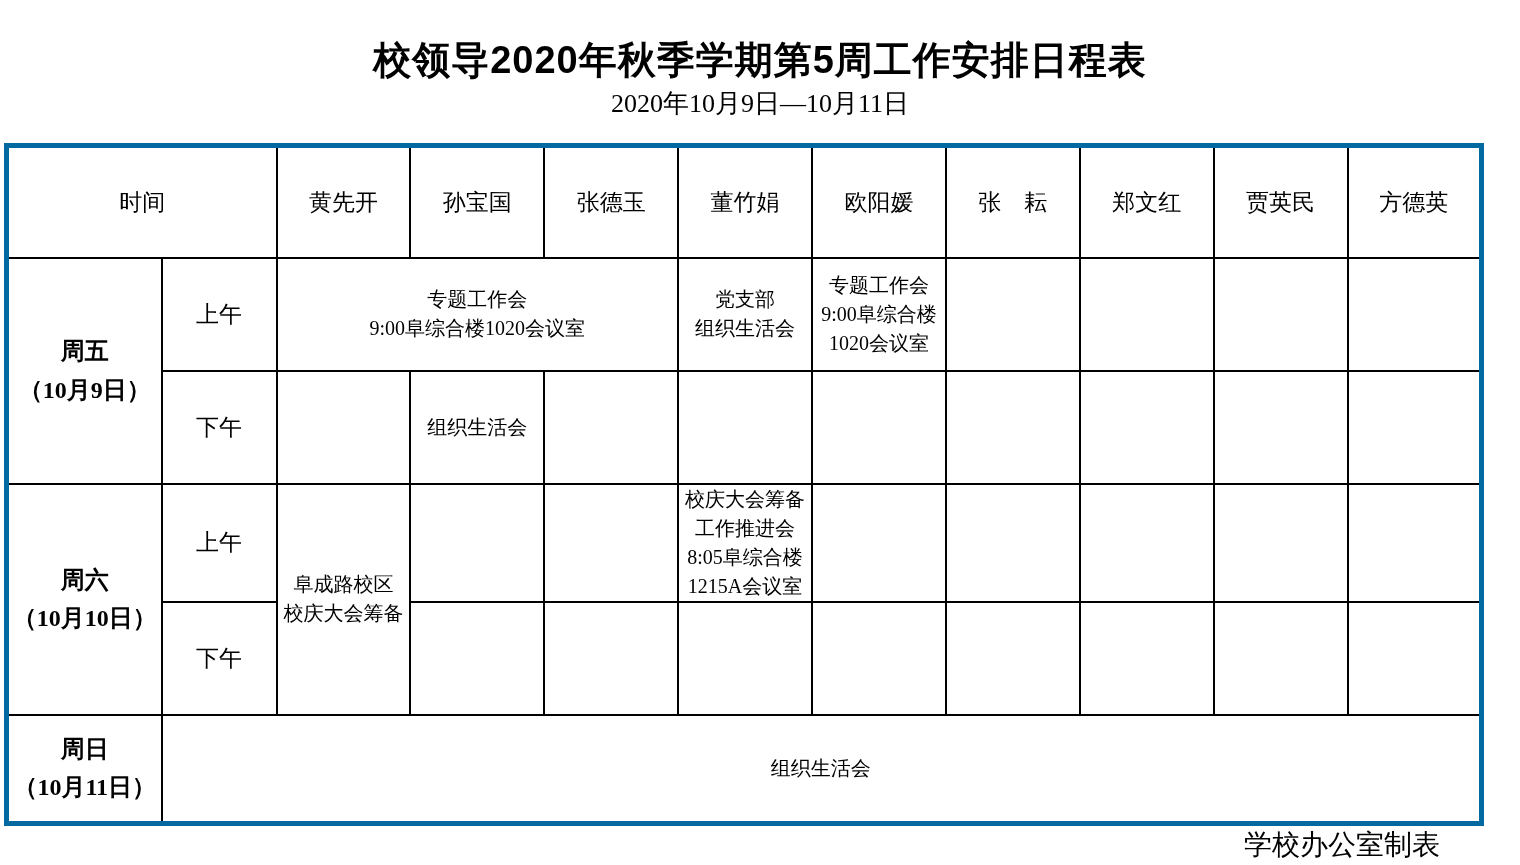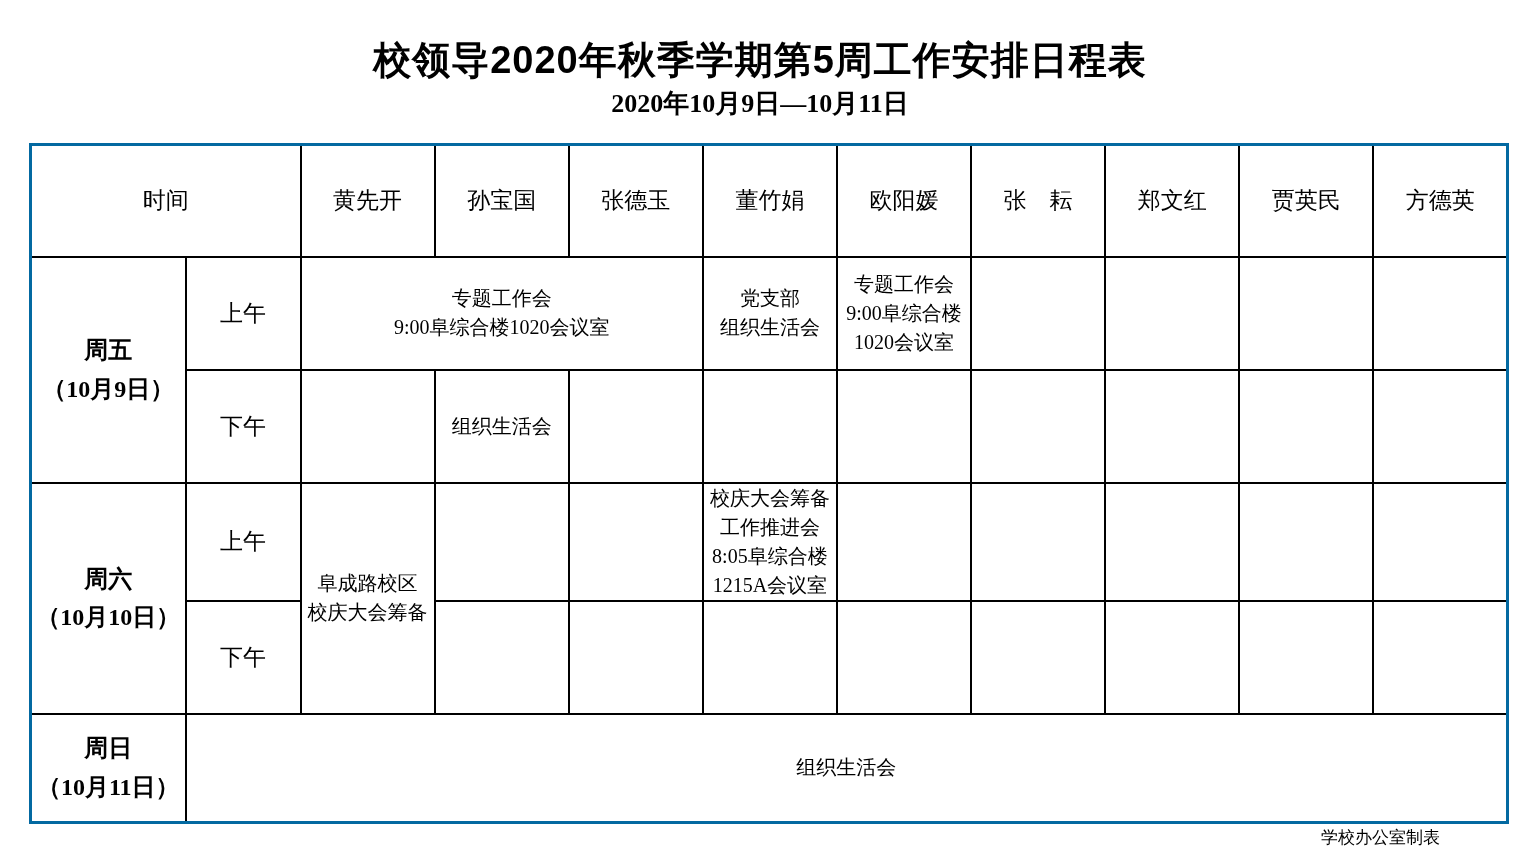--- a/index.html
+++ b/index.html
@@ -17,29 +17,29 @@
     text-align: center;
     font-family: "Liberation Sans", sans-serif;
     font-size: 38px; font-weight: bold;
     letter-spacing: 1px;
     margin-top: 27px;
   }
   .subtitle {
     position: absolute; top: 86px; left: 0; width: 100%;
     text-align: center;
     font-family: "Liberation Serif", serif;
-    font-size: 26px; font-weight: bold;
+    font-size: 26px; font-weight: normal;
   }
 
   table.schedule {
-    position: absolute; top: 143px; left: 29px;
+    position: absolute; top: 143px; left: 4px;
     width: 1480px;
     border-collapse: collapse;
     table-layout: fixed;
-    border: 3px solid #0369a1;
+    border: 5px solid #0369a1;
   }
   table.schedule td {
     border: 2px solid #000;
     text-align: center;
     vertical-align: middle;
     white-space: pre-line;
     overflow: hidden;
   }
   tr.r-hdr  { height: 112px; }
   tr.r-body { height: 113px; }
@@ -60,21 +60,21 @@
     border-radius: 21px;
   }
   td.content {
     font-family: "Liberation Serif", serif;
     font-size: 20px;
     line-height: 1.45;
   }
   .footer {
     position: absolute; top: 826px; right: 80px;
     font-family: "Liberation Sans", sans-serif;
-    font-size: 17px;
+    font-size: 28px;
   }
 </style>
 </head>
 <body>
 
 <div class="page">
 
   <div class="title">校领导2020年秋季学期第5周工作安排日程表</div>
   <div class="subtitle">2020年10月9日—10月11日</div>
 

